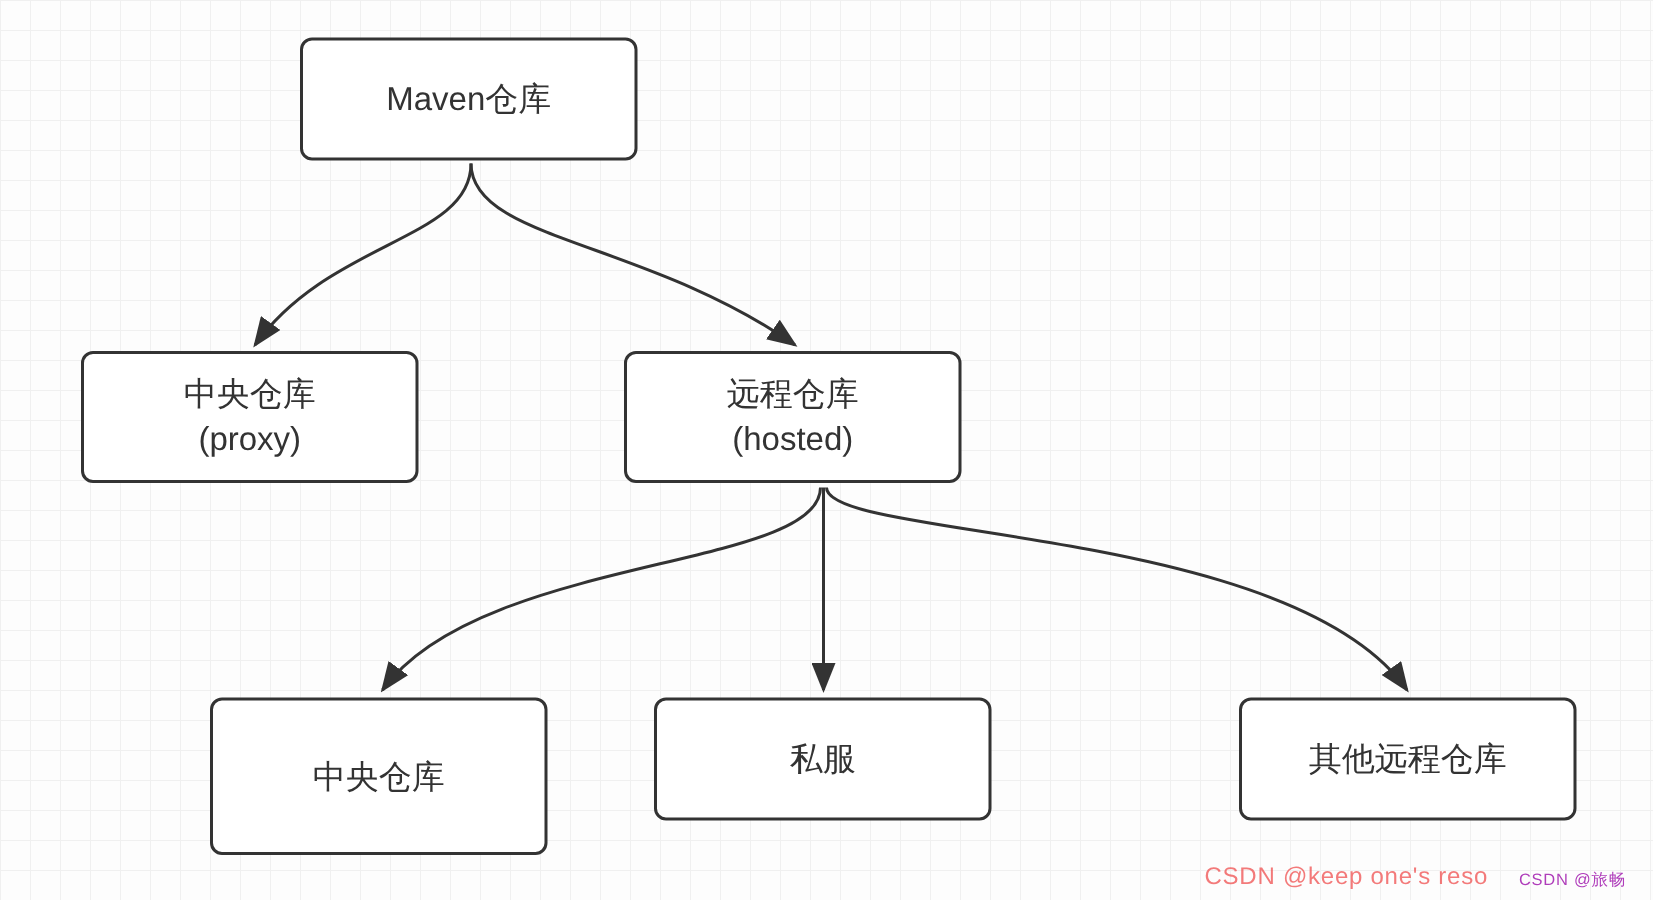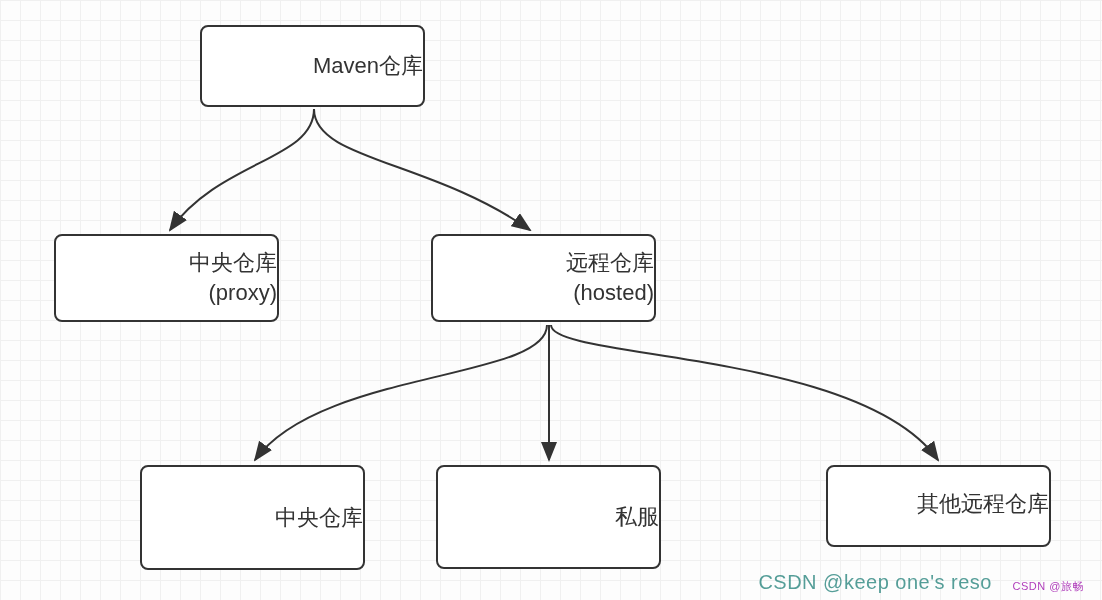--- a/index.html
+++ b/index.html
@@ -15,21 +15,21 @@
       background-size: 20px 20px;
       overflow: hidden;
     }
     .node {
       position: absolute;
       background: #fff;
       border: 2px solid #333;
       border-radius: 8px;
       display: flex;
       flex-direction: column;
-      align-items: flex-end;
+      align-items: center;
       justify-content: center;
       font-size: 22px;
       color: #333;
       line-height: 1.35;
       text-align: center;
     }
     svg.connectors {
       position: absolute;
       top: 0;
       left: 0;
@@ -43,22 +43,22 @@
       right: 18px;
       color: #a21caf;
       font-size: 11px;
       letter-spacing: 0.5px;
       opacity: 0.85;
     }
     .watermark2 {
       position: absolute;
       bottom: 6px;
       right: 110px;
-      color: #0f766e;
-      font-size: 20px;
+      color: #ef4444;
+      font-size: 16px;
       letter-spacing: 0.5px;
       opacity: 0.7;
     }
   </style>
 </head>
 <body>
 
 <svg class="connectors">
   <defs>
     <marker id="arrowhead" markerWidth="10" markerHeight="8" refX="9" refY="4" orient="auto">
@@ -79,31 +79,31 @@
 
 <div class="node" style="left:200px; top:25px; width:225px; height:82px;">
   <span>Maven仓库</span>
 </div>
 
 <div class="node" style="left:54px; top:234px; width:225px; height:88px;">
   <span>中央仓库</span>
   <span>(proxy)</span>
 </div>
 
-<div class="node" style="left:431px; top:234px; width:225px; height:88px;">
+<div class="node" style="left:416px; top:234px; width:225px; height:88px;">
   <span>远程仓库</span>
   <span>(hosted)</span>
 </div>
 
 <div class="node" style="left:140px; top:465px; width:225px; height:105px;">
   <span>中央仓库</span>
 </div>
 
-<div class="node" style="left:436px; top:465px; width:225px; height:104px;">
+<div class="node" style="left:436px; top:465px; width:225px; height:82px;">
   <span>私服</span>
 </div>
 
-<div class="node" style="left:826px; top:465px; width:225px; height:82px;font-family:Liberation Mono, monospace;">
+<div class="node" style="left:826px; top:465px; width:225px; height:82px;">
   <span>其他远程仓库</span>
 </div>
 
 <div class="watermark2">CSDN @keep one's reso</div>
 <div class="watermark">CSDN @旅畅</div>
 
 </body></html>

